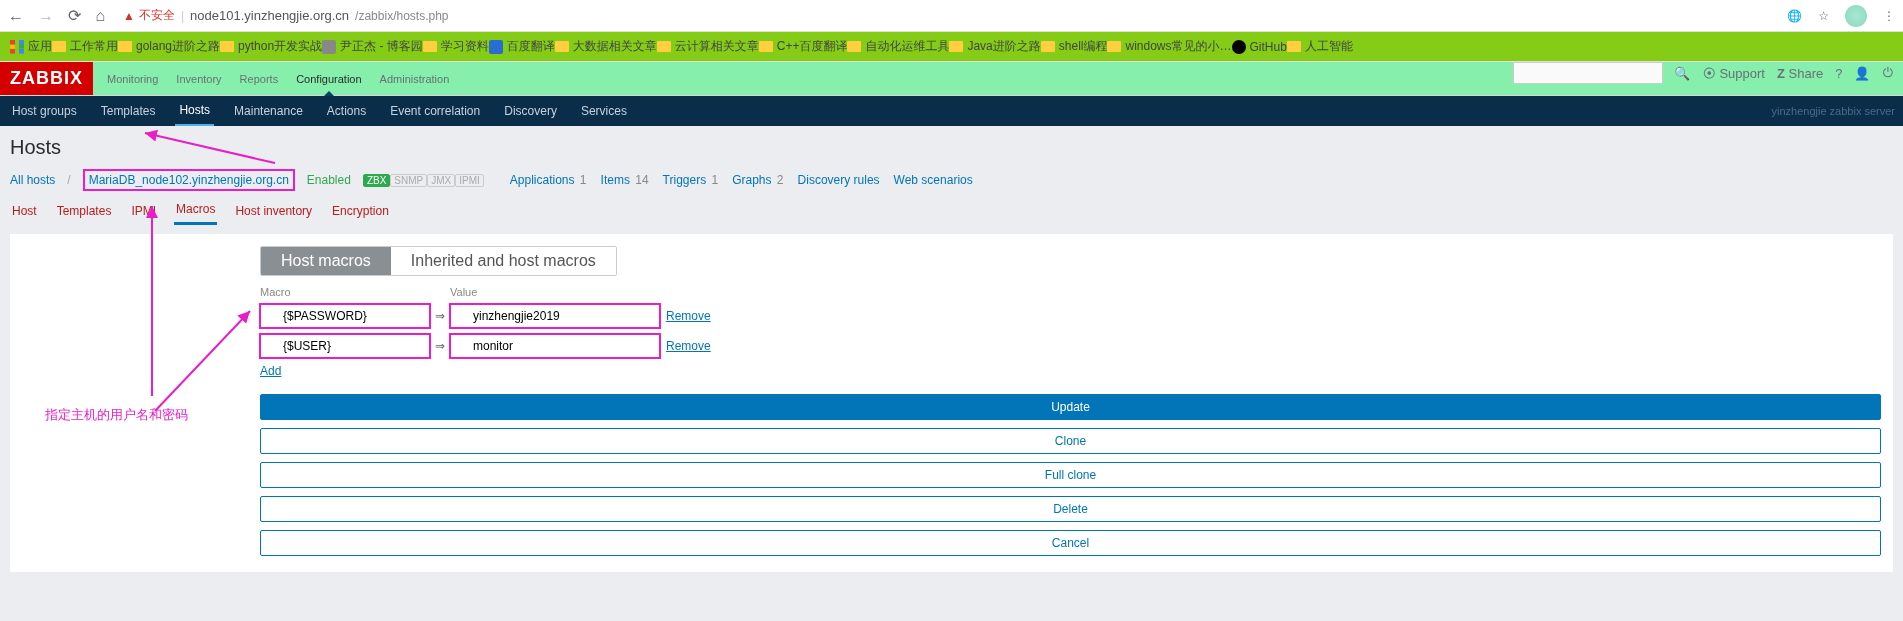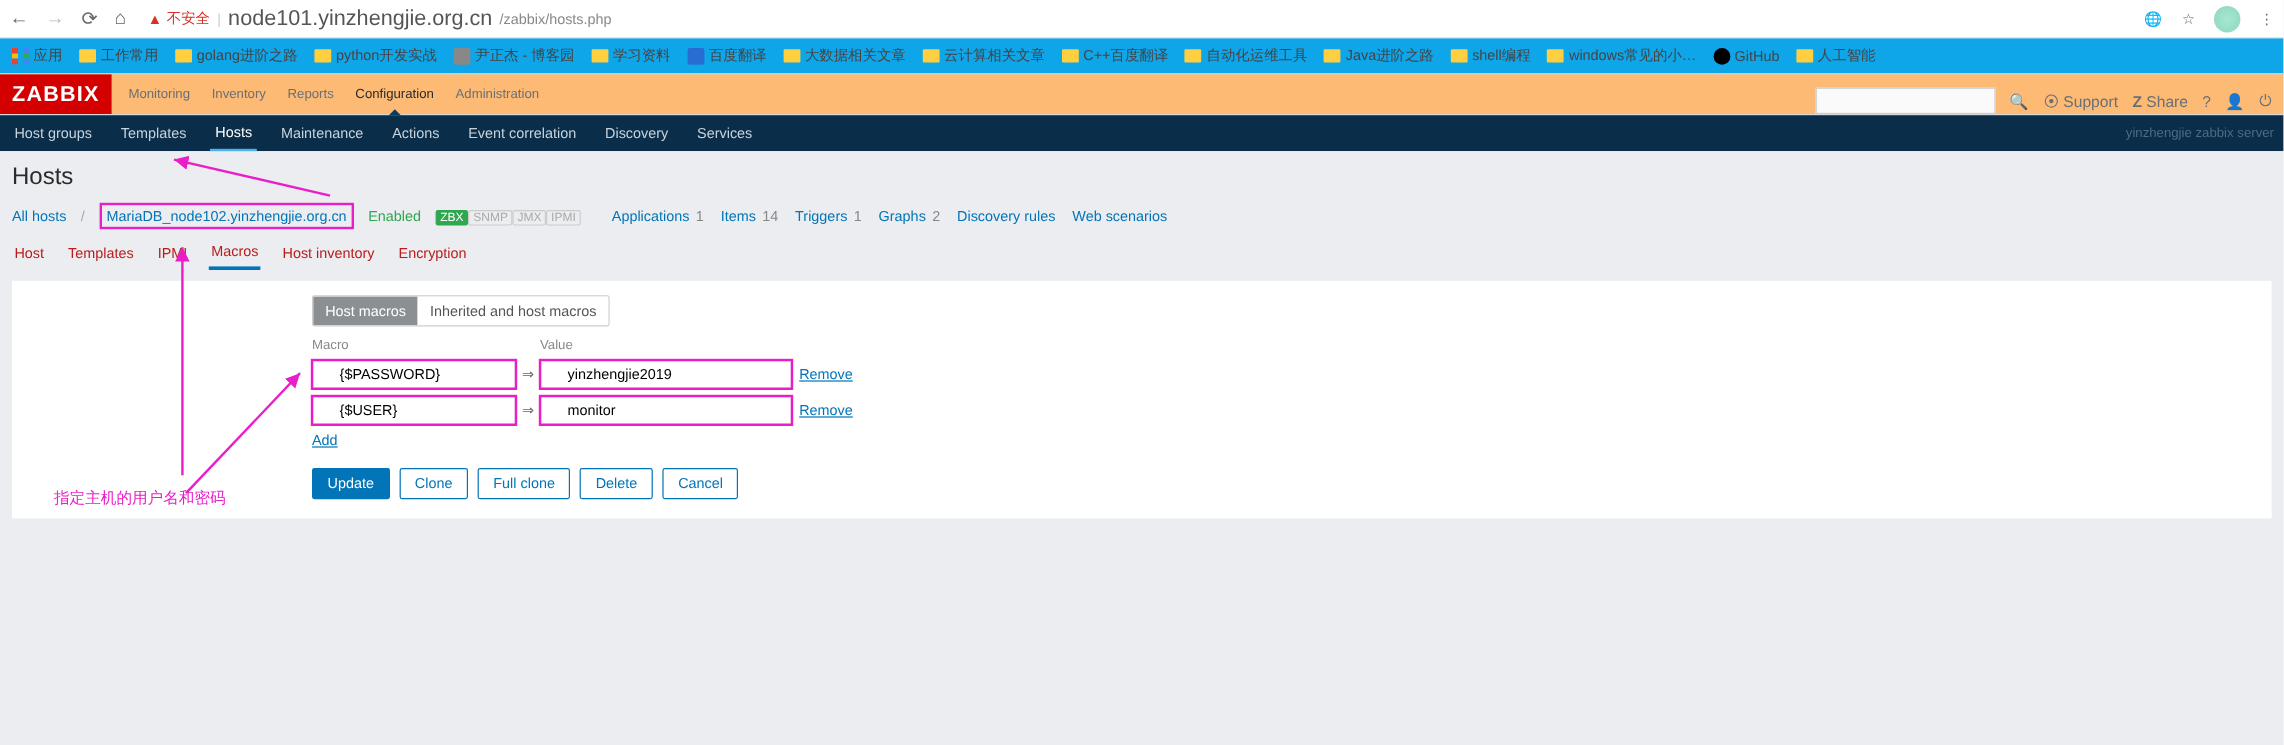--- a/index.html
+++ b/index.html
@@ -5,39 +5,39 @@
     * { margin: 0; padding: 0; box-sizing: border-box; font-family: Arial, "Microsoft YaHei", sans-serif; }
     body { font-size: 12px; background: #fff; color: #333; }
 
     
     .browser-bar { display: flex; align-items: center; height: 32px; padding: 0 8px; background: #fff; border-bottom: 1px solid #ddd; gap: 12px; }
     .nav-arrows { display: flex; gap: 14px; align-items: center; color: #666; }
     .nav-arrows span { font-size: 16px; cursor: pointer; }
     .nav-arrows span.disabled { color: #bbb; }
     .url-bar { display: flex; align-items: center; flex: 1; gap: 6px; padding: 0 6px; }
     .url-security { display: flex; align-items: center; color: #d93025; font-size: 12px; gap: 4px; }
-    .url-text { color: #555; font-size: 18px; }
+    .url-text { color: #555; font-size: 13px; }
     .url-path { color: #888; text-align: right; }
     .browser-right { display: flex; align-items: center; gap: 16px; margin-left: auto; color: #666; }
     .avatar-circle { width: 22px; height: 22px; border-radius: 50%; background: radial-gradient(#a7e8d0, #8cd6c0); }
 
     
-    .bookmarks-bar { display: flex; align-items: center; height: 30px; padding: 0 10px; background: #0ea5e9; border-bottom: 1px solid #e0e0e0; gap: 14px; overflow: hidden; }
+    .bookmarks-bar { display: flex; align-items: center; height: 30px; padding: 0 10px; background: #84cc16; border-bottom: 1px solid #e0e0e0; overflow: hidden; }
     .bookmark { display: flex; align-items: center; gap: 4px; font-size: 12px; color: #444; white-space: nowrap; cursor: pointer; }
     .apps-icon { display: inline-block; width: 14px; height: 14px; background:
       linear-gradient(to right, #ea4335 33%, transparent 33% 67%, #4285f4 67%) 0 0/100% 33% no-repeat,
       linear-gradient(to right, #fbbc05 33%, transparent 33% 67%, #34a853 67%) 0 50%/100% 33% no-repeat,
       linear-gradient(to right, #ea4335 33%, transparent 33% 67%, #4285f4 67%) 0 100%/100% 33% no-repeat; }
     .folder-icon { width: 14px; height: 11px; background: #ffcf40; border-radius: 1px; display: inline-block; }
     .generic-fav { width: 14px; height: 14px; background: #888; border-radius: 2px; display: inline-block; }
     .github-icon { width: 14px; height: 14px; background: #000; border-radius: 50%; display: inline-block; }
     .blue-fav { width: 14px; height: 14px; background: #2a6dd2; border-radius: 2px; display: inline-block; }
 
     
-    .zbx-header { display: flex; align-items: flex-end; height: 34px; background: #fdba74; border-bottom: 1px solid #d8d8d8; padding-right: 10px; }
+    .zbx-header { display: flex; align-items: flex-start; height: 34px; background: #86efac; border-bottom: 1px solid #d8d8d8; padding-right: 10px; }
     .zbx-logo { background: #d40000; color: #fff; font-weight: bold; font-size: 18px; padding: 6px 10px; letter-spacing: 1px; margin-right: 14px; }
     .zbx-menu { display: flex; gap: 18px; height: 100%; align-items: stretch; }
     .zbx-menu a { display: flex; align-items: center; color: #6a6f75; font-size: 11px; text-decoration: none; position: relative; }
     .zbx-menu a.active { color: #2b2b2b; }
     .zbx-menu a.active::after { content: ''; position: absolute; left: 50%; bottom: -1px; width: 0; height: 0; border: 5px solid transparent; border-bottom-color: #0a3d62; transform: translateX(-50%); }
     .zbx-right { margin-left: auto; display: flex; align-items: center; gap: 12px; color: #6a6f75; }
     .zbx-search { width: 150px; height: 22px; border: 1px solid #ccc; background: #fafafa; }
     .zbx-right .icon { cursor: pointer; font-size: 13px; }
 
     
@@ -58,30 +58,30 @@
     .count-link { color: #0275b8; }
     .count-link .n { color: #888; margin-left: 2px; }
 
     .tabs-row { display: flex; align-items: center; gap: 16px; font-size: 12px; border-bottom: 1px solid transparent; margin-bottom: 8px; }
     .tabs-row a { color: #b91c1c; text-decoration: none; padding: 5px 2px 6px; }
     .tabs-row a.active { color: #b91c1c; border-bottom: 3px solid #0275b8; }
 
     
     .form-area { background: #fff; padding: 12px 12px 16px 250px; min-height: 170px; border: none; }
     .toggle-group { display: inline-flex; border: 1px solid #ccc; border-radius: 2px; overflow: hidden; margin-bottom: 10px; }
-    .toggle-btn { padding: 5px 10px; font-size: 12px; background: #fff; cursor: pointer; color: #555; }
+    .toggle-btn { padding: 5px 20px; font-size: 16px; background: #fff; cursor: pointer; color: #555; }
     .toggle-btn.active { background: #8a8f94; color: #fff; }
     .macro-table { display: grid; grid-template-columns: 170px 20px 210px 60px; row-gap: 6px; align-items: center; }
     .macro-table .col-h { color: #888; font-size: 11px; }
     .macro-input { width: 100%; height: 24px; border: 1px solid #bbb; padding: 0 22px; font-size: 12px; }
     .hl { outline: 2px solid #e91ec9; outline-offset: -1px; }
     .arrow-sym { text-align: center; color: #666; }
     .link { color: #0275b8; cursor: pointer; text-decoration: underline; font-size: 12px; }
     .underline-sep { color: #0275b8; padding-top: 6px; text-decoration: underline; cursor: pointer; font-size: 12px; }
-    .action-row { margin-top: 16px; display: flex; gap: 8px; }
+    .action-row { margin-top: 16px; display: flex; gap: 8px; flex-direction: column; }
     .btn { border: 1px solid #0275b8; background: #fff; color: #0275b8; padding: 5px 12px; font-size: 12px; border-radius: 2px; cursor: pointer; }
     .btn.primary { background: #0275b8; color: #fff; }
 
     
     .annotation-text { position: absolute; color: #e91ec9; font-size: 13px; }
     svg.anno { position: absolute; pointer-events: none; }
   </style>
 </head>
 <body>
 

